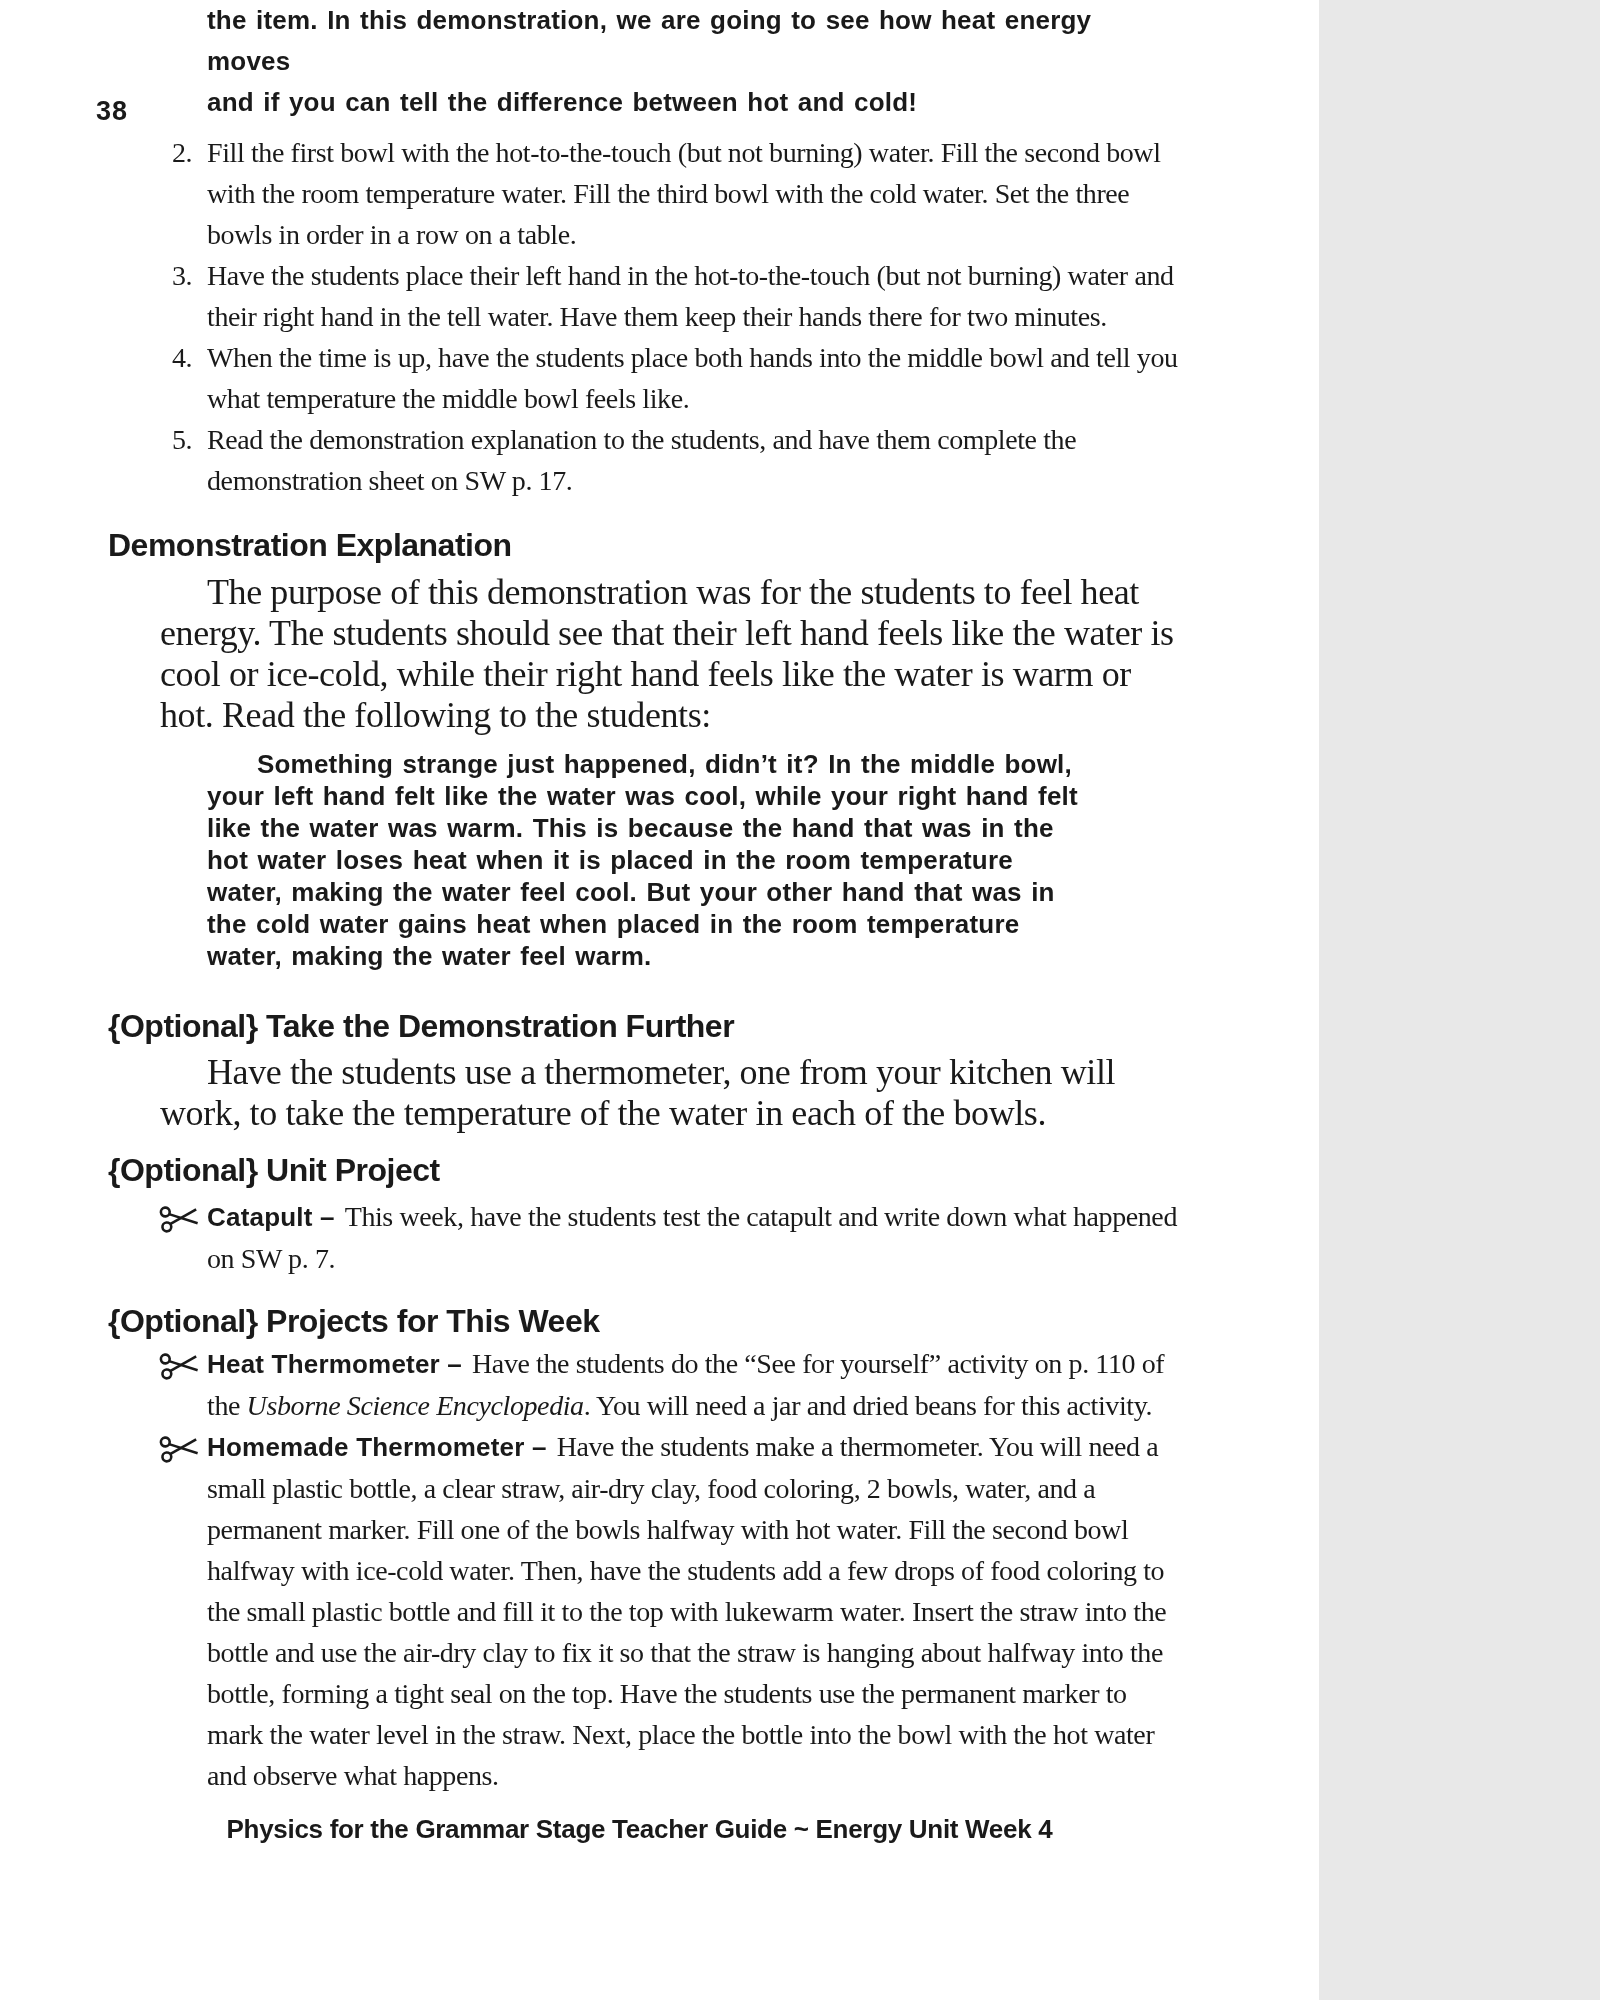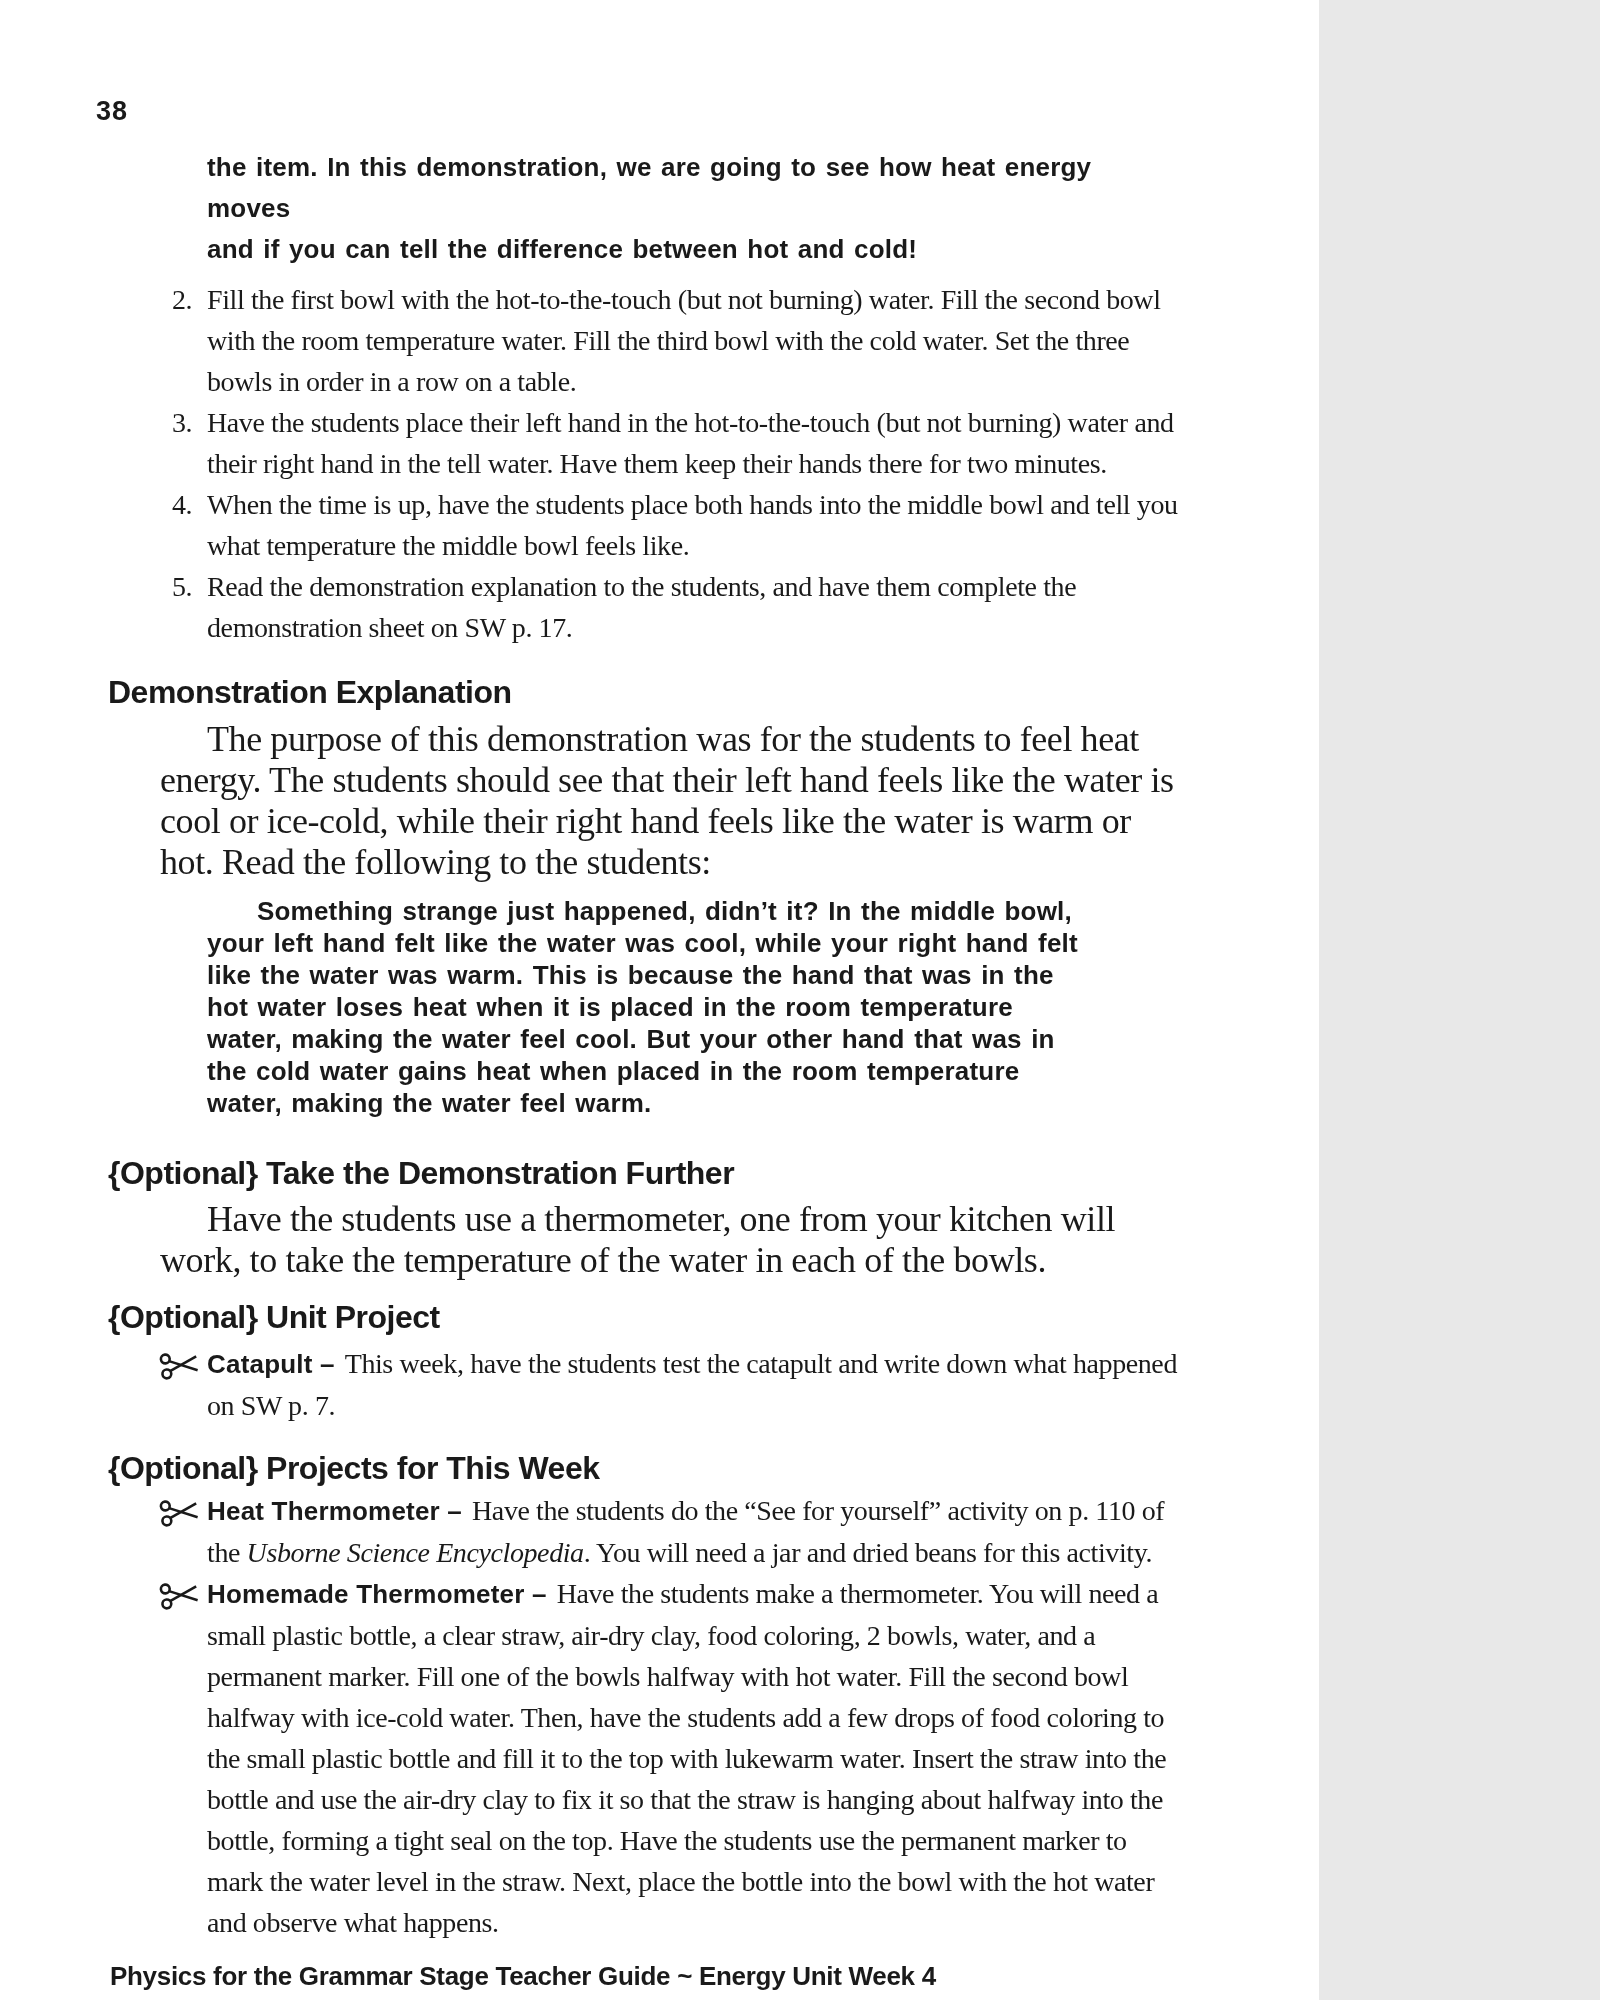--- a/index.html
+++ b/index.html
@@ -9,21 +9,21 @@
     background:#ffffff;
     color:#1a1a1a;
     overflow:hidden;
     font-family:"Liberation Serif", serif;
   }
   .pagenum{
     position:absolute;left:96px;top:96px;
     font-family:"Liberation Sans", sans-serif;
     font-weight:bold;font-size:27px;letter-spacing:1px;
   }
-  .content{padding-top:147px;}
+  .content{}
 
   
   .gothic{
     font-family:"Liberation Sans", sans-serif;
     font-weight:bold;
     letter-spacing:0.2px;word-spacing:2px;
   }
   .intro{
     margin:0 165px 0 207px;
     font-size:26px;line-height:41px;
@@ -75,20 +75,21 @@
     margin-right:10px;
   }
   .ital{font-style:italic;}
   .scissors{
     position:absolute;left:-48px;top:7px;
     width:42px;height:30px;
     transform:rotate(-6deg);
   }
   .footer{
     margin:18px 150px 0 110px;
+    text-align:center;
     font-family:"Liberation Sans", sans-serif;
     font-weight:bold;font-size:26px;letter-spacing:-0.3px;
   }
 </style>
 </head>
 <body>
 
 <div class="page">
 
   <div class="pagenum">38</div>

